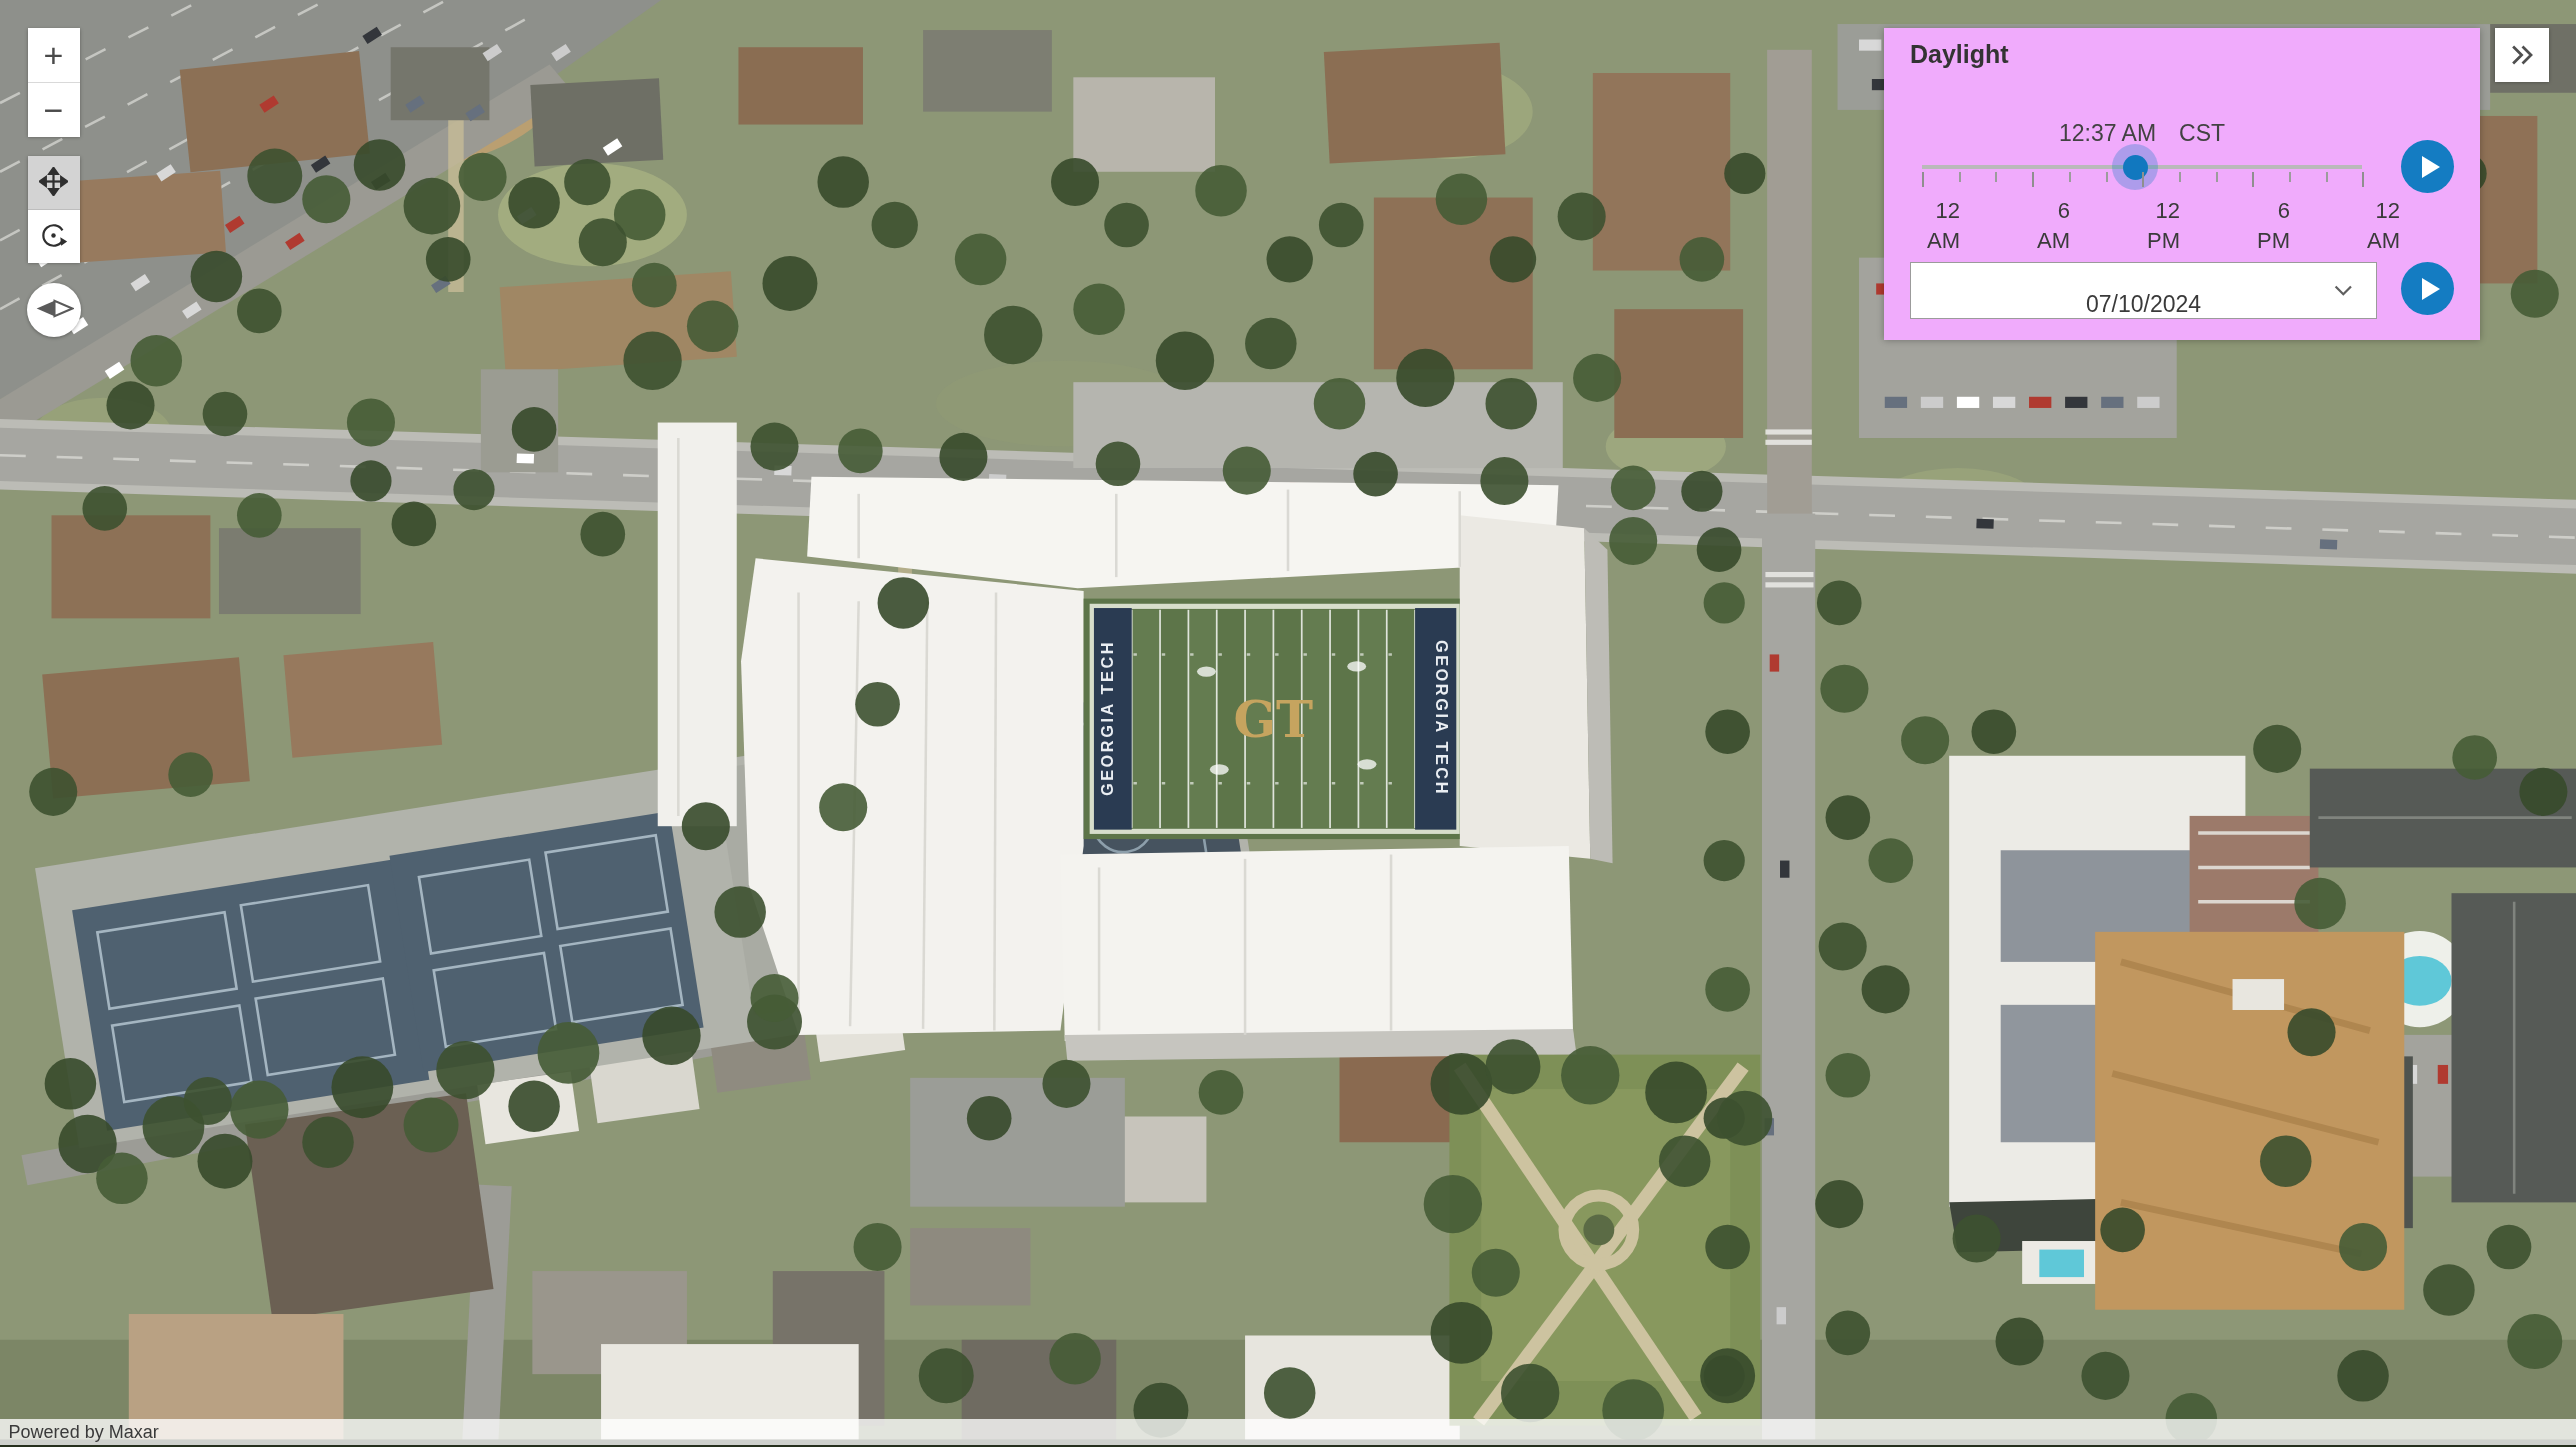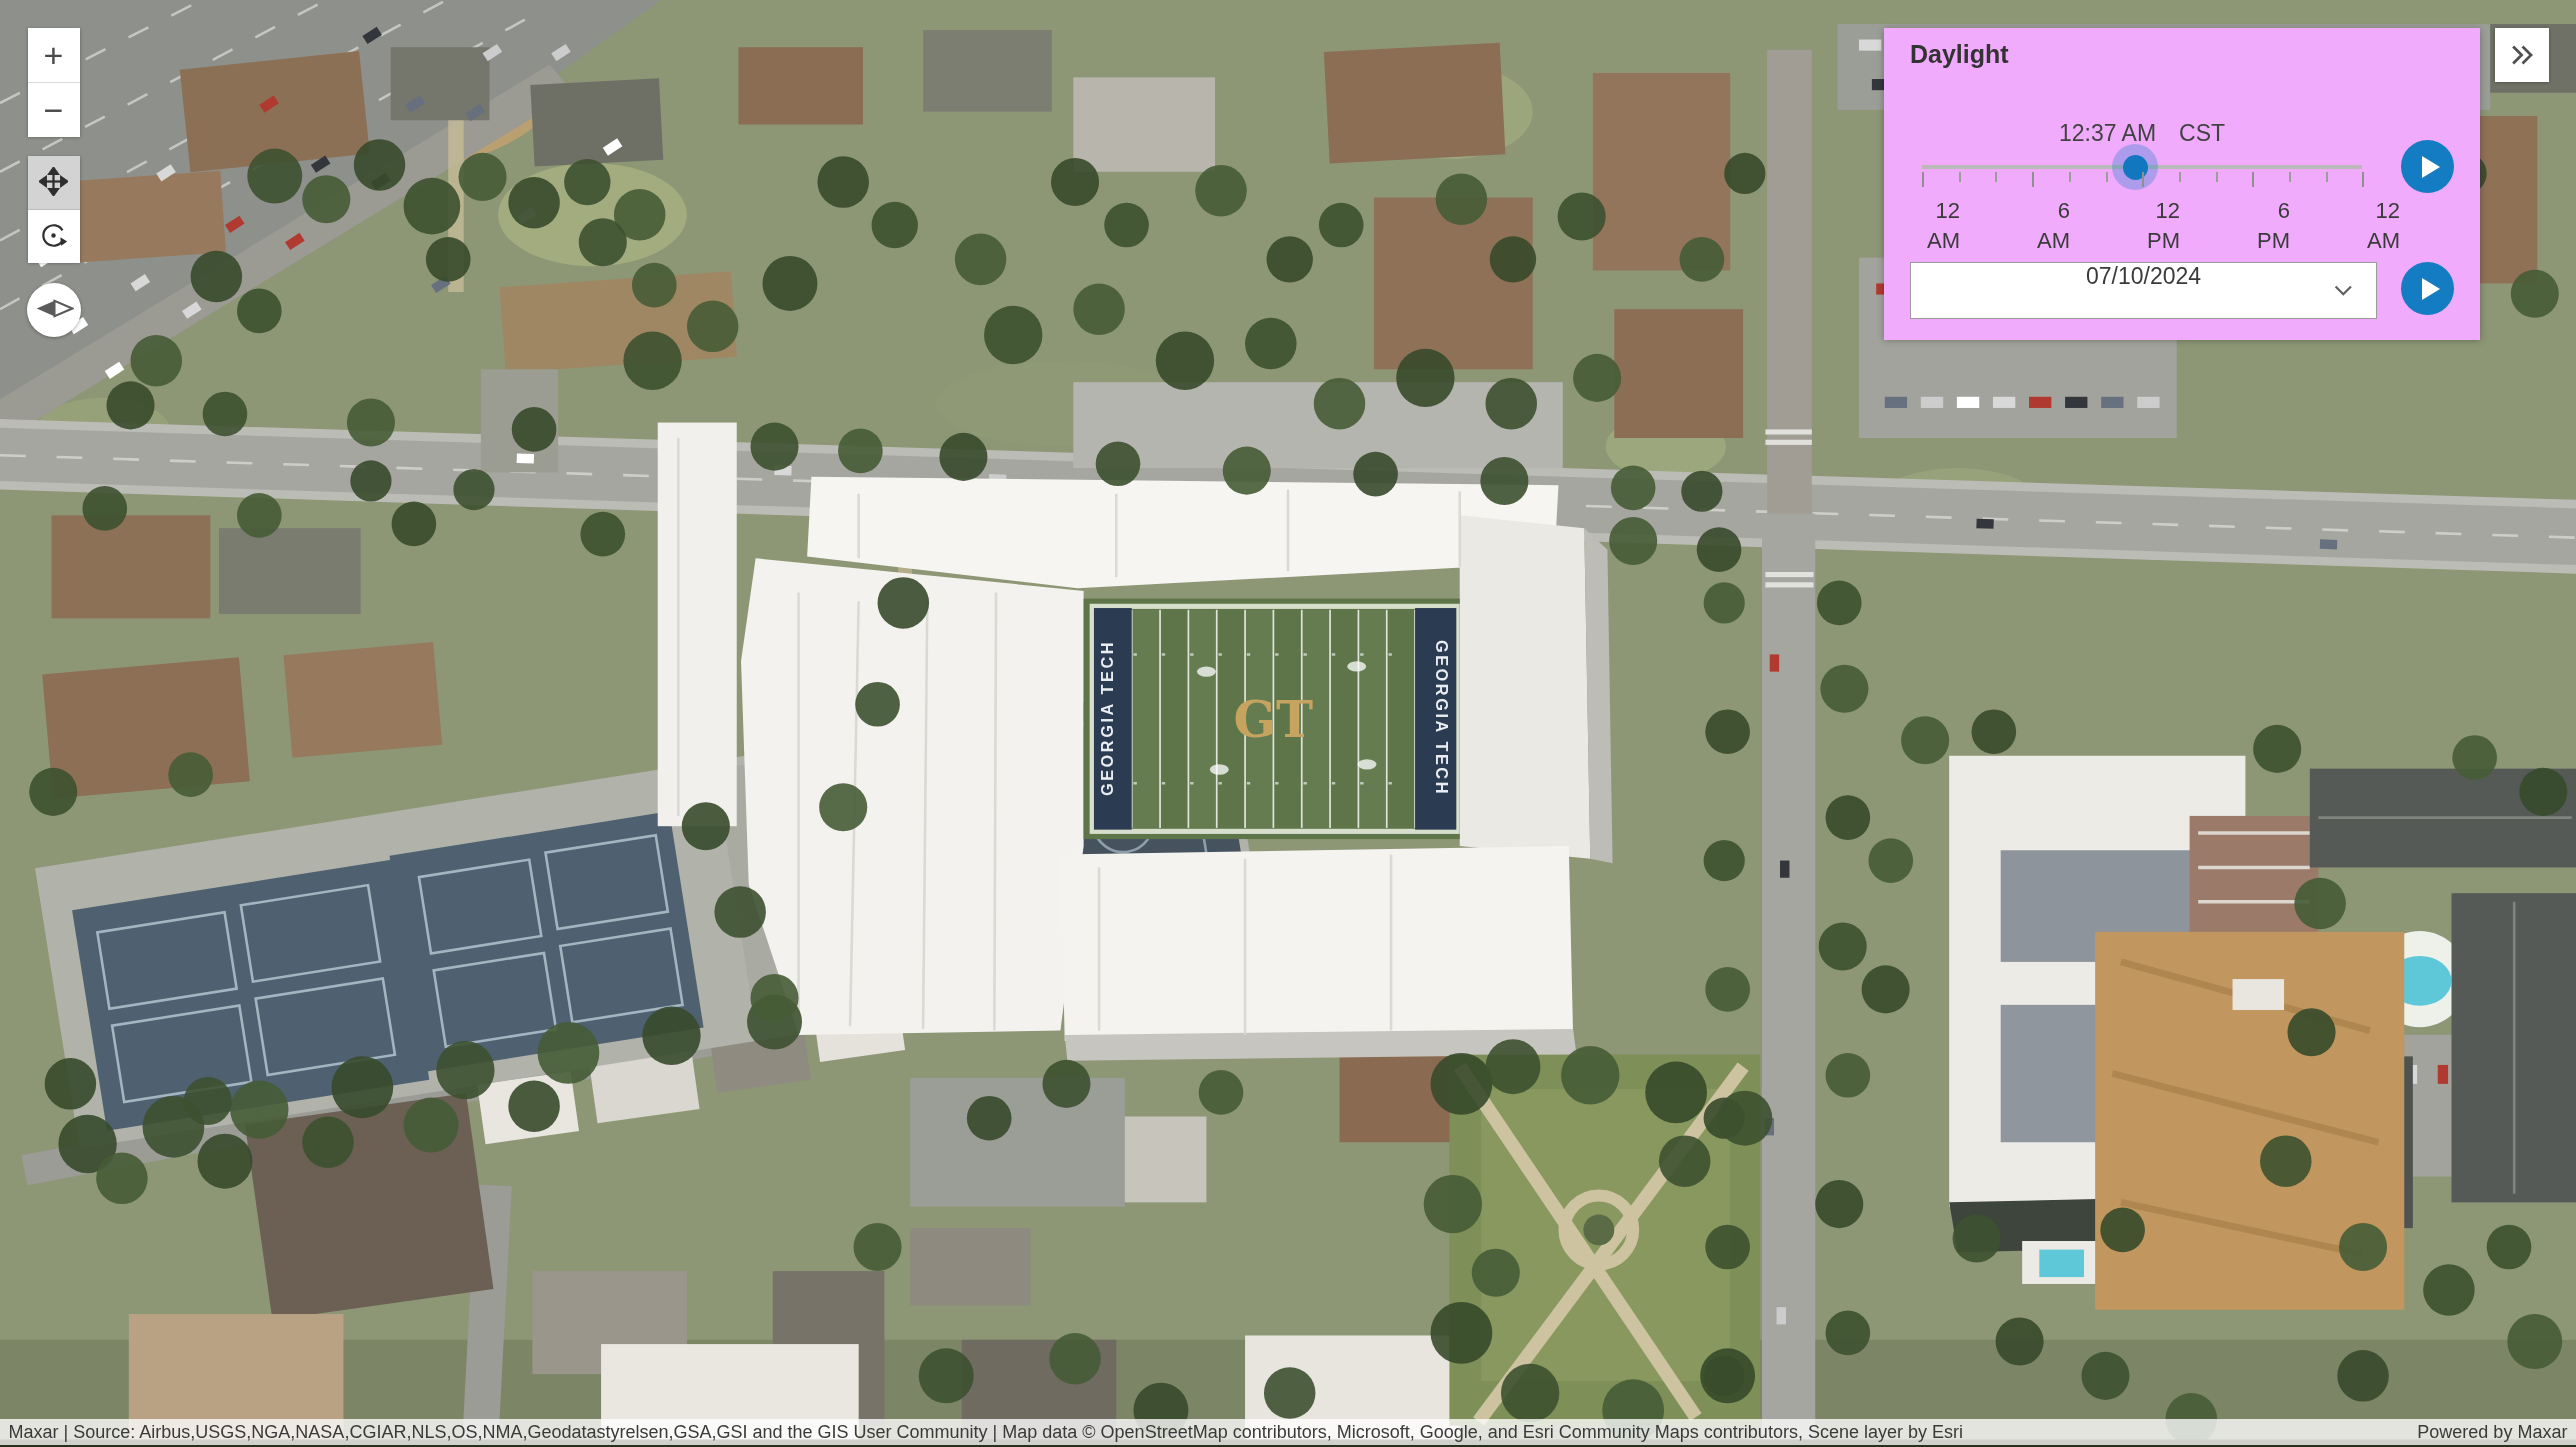--- a/index.html
+++ b/index.html
@@ -31,21 +31,21 @@
   .handle{position:absolute;top:19px;width:46px;height:46px;margin:-23px 0 0 -23px;border-radius:50%;
     background:rgba(20,124,194,.30);display:flex;align-items:center;justify-content:center;cursor:pointer;}
   .handle .dot{width:25px;height:25px;border-radius:50%;background:#1178bf;}
   .ticks{position:absolute;left:38px;top:144px;width:440px;height:19px;}
   .tick{position:absolute;top:0;width:1.7px;height:10.3px;background:#9c9c9c;}
   .tick.major{height:14.6px;background:#8f8f8f;}
   .hourlabels{position:absolute;left:38px;top:168px;width:440px;height:77px;}
   .hlabel{position:absolute;width:77px;margin-left:-39px;text-align:right;color:#3a3a3a;
     font-size:22px;line-height:30px;}
   .datebox{position:absolute;left:26px;top:234px;width:465px;height:55px;border:1.3px solid #9b9b9b;
-    background:#fff;display:flex;align-items:flex-start;justify-content:center;cursor:pointer;
+    background:#fff;display:flex;align-items:flex-end;justify-content:center;cursor:pointer;
     font-size:23px;color:#3a3a3a;}
   .datebox svg{position:absolute;right:22px;top:20.6px;}
   .play{position:absolute;width:53px;height:53px;border-radius:50%;background:#147cc2;
     display:flex;align-items:center;justify-content:center;cursor:pointer;}
   .play .tri{width:0;height:0;border-top:11px solid transparent;border-bottom:11px solid transparent;
     border-left:18px solid #fff;margin-left:6px;}
   .play.p1{left:517px;top:112px;}
   .play.p2{left:517px;top:234px;}
   .expandbtn{position:absolute;left:2495px;top:28px;width:54px;height:54px;background:#fff;
     box-shadow:0 0.9px 3.4px rgba(0,0,0,.35);display:flex;align-items:center;justify-content:center;cursor:pointer;}
@@ -633,18 +633,17 @@
   </div>
 
   <div class="expandbtn">
     <svg width="29" height="24" viewBox="0 0 34 28">
       <polyline points="6,4 16,14 6,24" fill="none" stroke="#4f4f4f" stroke-width="3.2"></polyline>
       <polyline points="17,4 27,14 17,24" fill="none" stroke="#4f4f4f" stroke-width="3.2"></polyline>
     </svg>
   </div>
 
   <div class="attrib">
-    <span class="src">Maxar | Source: Airbus,USGS,NGA,NASA,CGIAR,NLS,OS,NMA,Geodatastyrelsen,GSA,GSI and the GIS User Community | Map data © OpenStreetMap contributors, Microsoft, Google, and Esri Community Maps contributors, Scene layer by Esri</span>
     <span>Powered by Maxar</span>
   </div>
 
 </div>
 
 
 </body></html>

